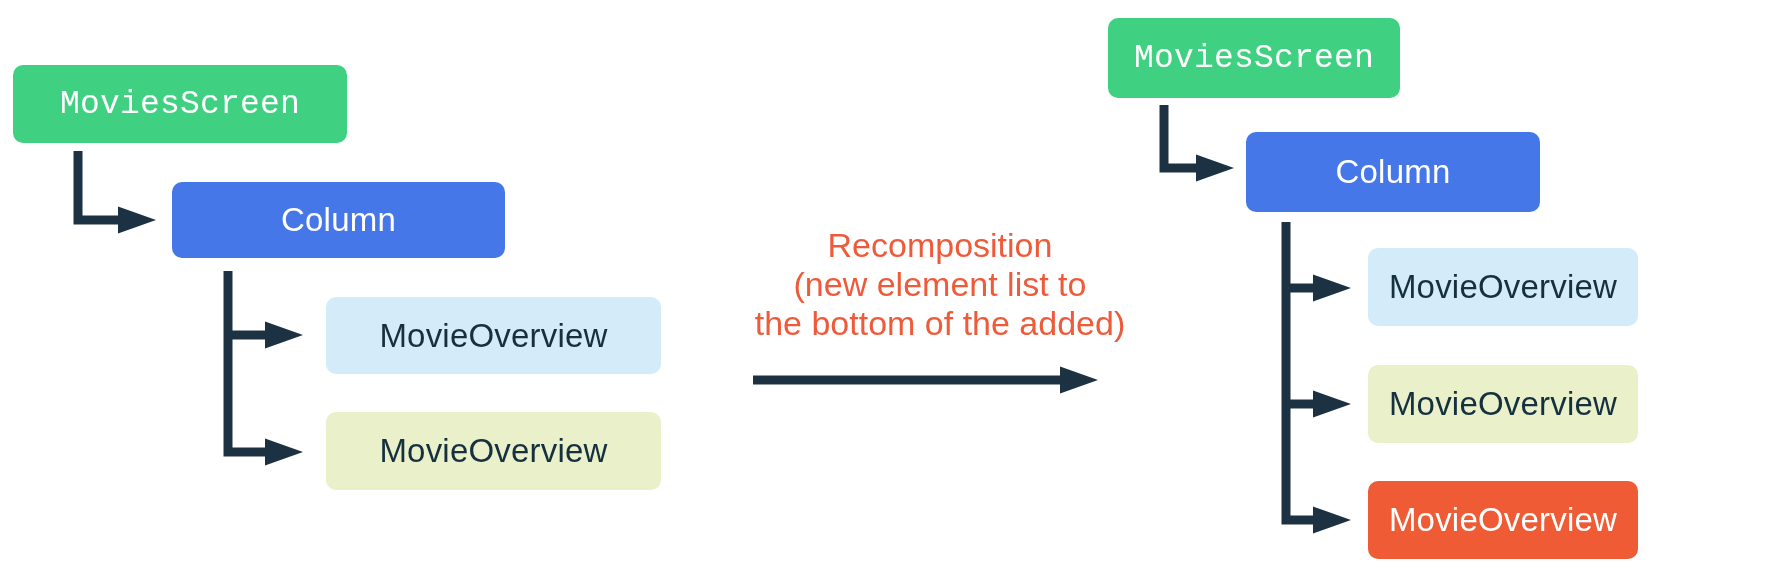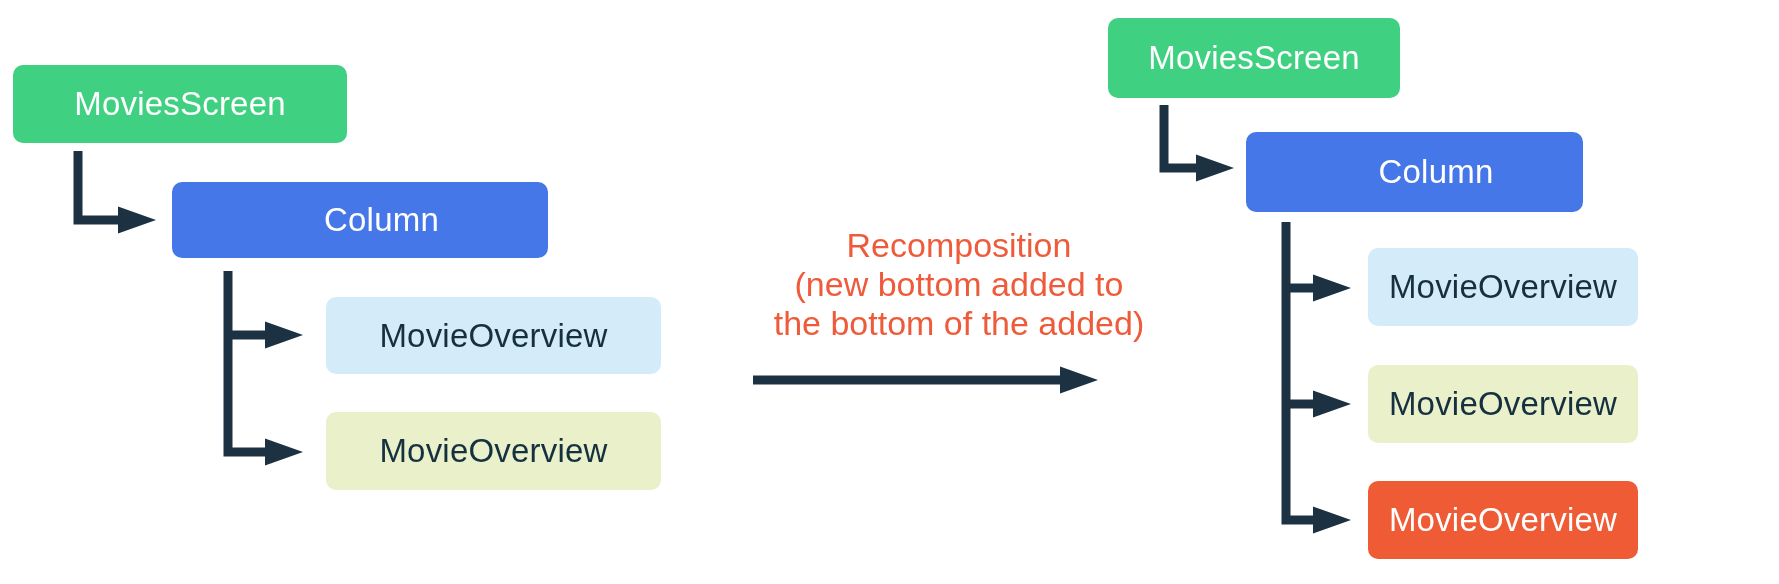--- a/index.html
+++ b/index.html
@@ -37,29 +37,29 @@
   .node {
     position: absolute;
     border-radius: 10px;
     display: flex;
     align-items: center;
     justify-content: center;
     font-size: 33px;
     letter-spacing: 0.2px;
     white-space: nowrap;
   }
-  .node.green       { background: var(--green);        color: var(--white-text); }
-  .node.blue        { background: var(--blue);         color: var(--white-text); padding-left: 43px; }
+  .node.green       { background: var(--green);        color: var(--white-text); font-family: Liberation Mono, monospace; }
+  .node.blue        { background: var(--blue);         color: var(--white-text); }
   .node.light-blue  { background: var(--light-blue);   color: var(--dark-text); }
   .node.light-yellow{ background: var(--light-yellow); color: var(--dark-text); }
   .node.orange      { background: var(--orange);       color: var(--white-text); }
 
   .caption {
     position: absolute;
-    left: 754px;
+    left: 735px;
     top: 226px;
     width: 410px;
     text-align: center;
     color: var(--caption);
     font-size: 34px;
     line-height: 39px;
   }
 
   .stroke {
     stroke: var(--line);
@@ -112,21 +112,21 @@
 
   <div>
     <div class="node green" style="left:13px; top:65px; width:334px; height:78px;">MoviesScreen</div>
     <div class="node blue" style="left:172px; top:182px; width:333px; height:76px;">Column</div>
     <div class="node light-blue" style="left:326px; top:297px; width:335px; height:77px;">MovieOverview</div>
     <div class="node light-yellow" style="left:326px; top:412px; width:335px; height:78px;">MovieOverview</div>
   </div>
 
   <div class="caption">
     <div>Recomposition</div>
-    <div>(new bottom added to</div>
+    <div>(new element list to</div>
     <div>the bottom of the added)</div>
   </div>
 
   <div>
     <div class="node green" style="left:1108px; top:18px; width:292px; height:80px;">MoviesScreen</div>
     <div class="node blue" style="left:1246px; top:132px; width:294px; height:80px;">Column</div>
     <div class="node light-blue" style="left:1368px; top:248px; width:270px; height:78px;">MovieOverview</div>
     <div class="node light-yellow" style="left:1368px; top:365px; width:270px; height:78px;">MovieOverview</div>
     <div class="node orange" style="left:1368px; top:481px; width:270px; height:78px;">MovieOverview</div>
   </div>

